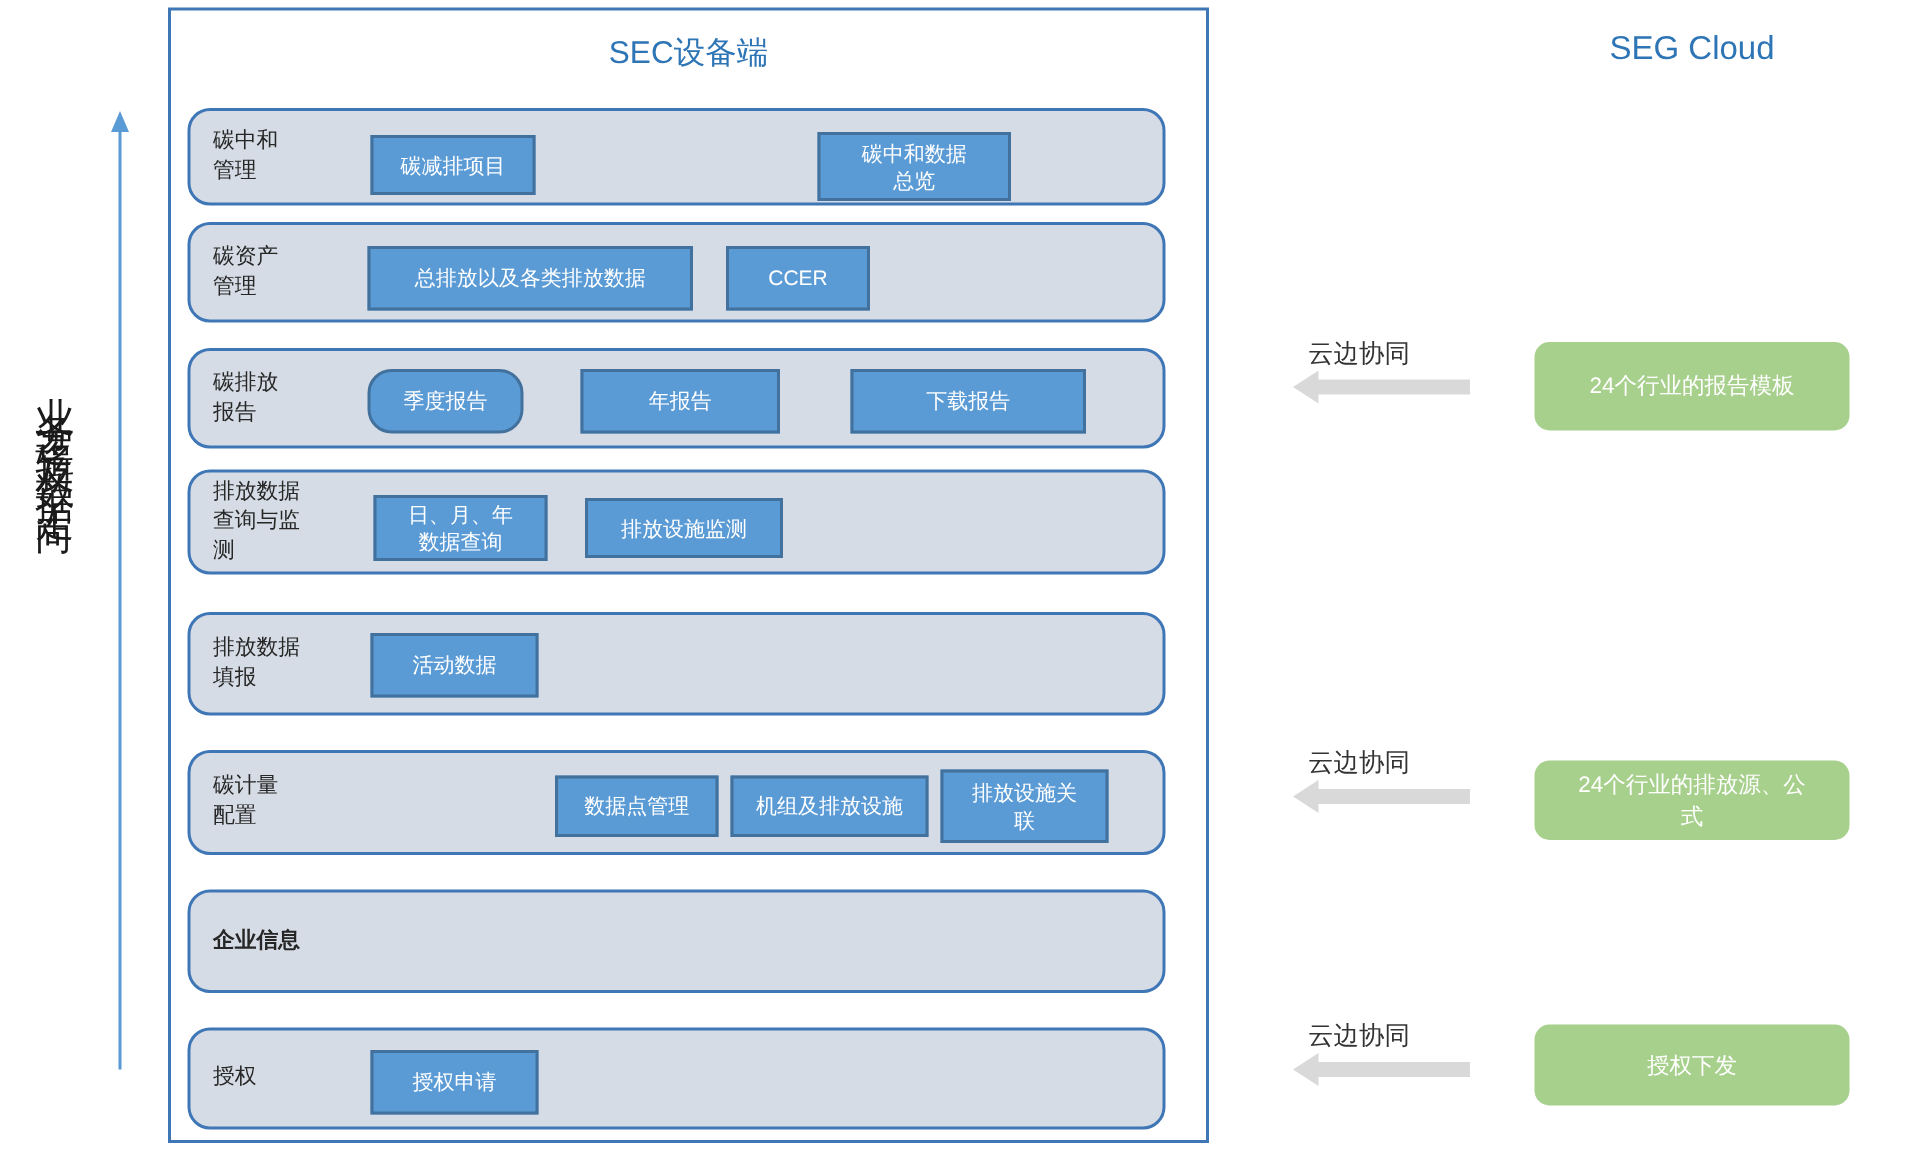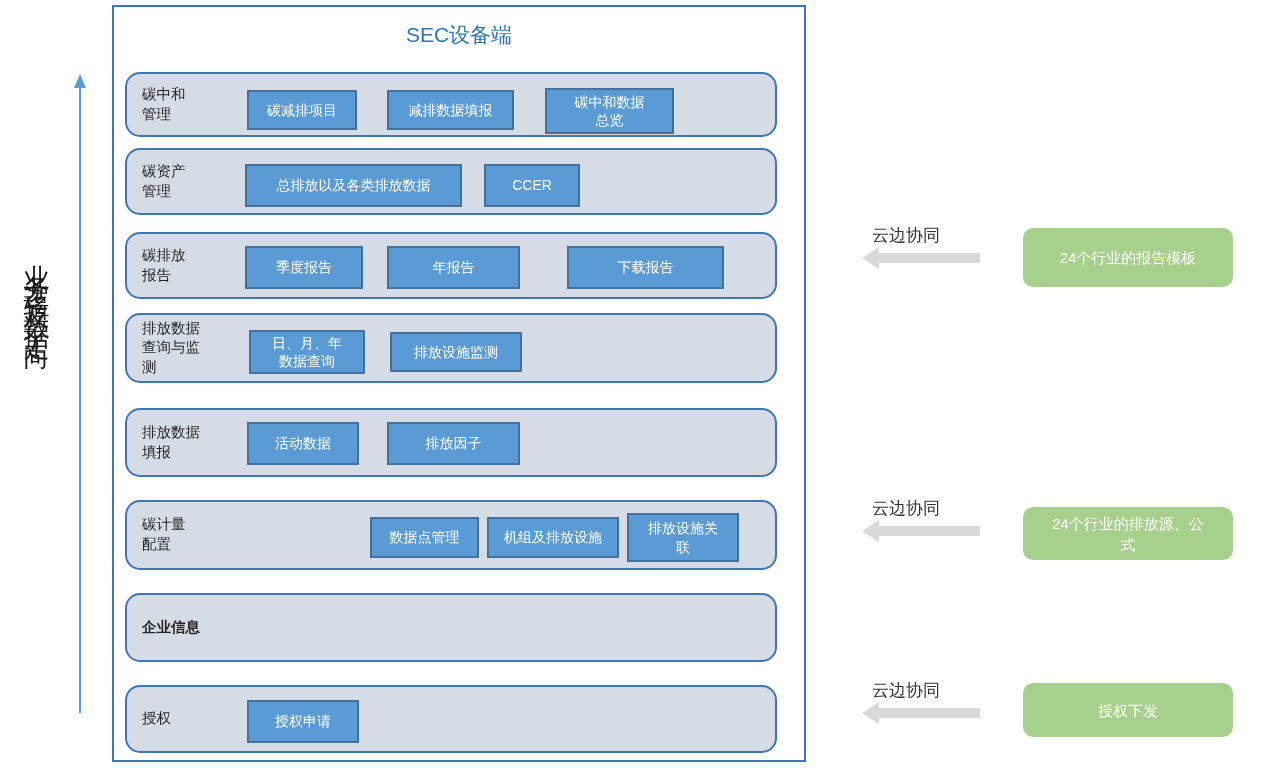--- a/index.html
+++ b/index.html
@@ -65,68 +65,67 @@
   <div class="flow-head"></div>
 
   <div class="device-panel">
     <div class="device-title">SEC设备端</div>
   </div>
   <div id="rows-root">
       <div class="module-row" style="top: 72px; height: 65px;">
         <div class="module-row-label">碳中和
 管理</div>
         <div class="module-button" style="left: 120px; top: 16px; width: 110px; height: 40px;">碳减排项目</div>
-        <div class="module-button" style="left: 260px; top: 16px; width: 127px; height: 40px;">减排数据填报</div>
         <div class="module-button" style="left: 418px; top: 14px; width: 129px; height: 46px;">碳中和数据
 总览</div>
       </div>
       <div class="module-row" style="top: 148px; height: 67px;">
         <div class="module-row-label">碳资产
 管理</div>
         <div class="module-button" style="left: 118px; top: 14px; width: 217px; height: 43px;">总排放以及各类排放数据</div>
         <div class="module-button" style="left: 357px; top: 14px; width: 96px; height: 43px;">CCER</div>
       </div>
       <div class="module-row" style="top: 232px; height: 67px;">
         <div class="module-row-label">碳排放
 报告</div>
-        <div class="module-button" style="left: 118px; top: 12px; width: 118px; height: 43px;">季度报告</div>
+        <div class="module-button" style="left: 118px; top: 12px; width: 104px; height: 43px; border-radius: 16px;">季度报告</div>
         <div class="module-button" style="left: 260px; top: 12px; width: 133px; height: 43px;">年报告</div>
         <div class="module-button" style="left: 440px; top: 12px; width: 157px; height: 43px;">下载报告</div>
       </div>
       <div class="module-row" style="top: 313px; height: 70px;">
         <div class="module-row-label">排放数据
 查询与监
 测</div>
         <div class="module-button" style="left: 122px; top: 15px; width: 116px; height: 44px;">日、月、年
 数据查询</div>
         <div class="module-button" style="left: 263px; top: 17px; width: 132px; height: 40px;">排放设施监测</div>
       </div>
       <div class="module-row" style="top: 408px; height: 69px;">
         <div class="module-row-label">排放数据
 填报</div>
         <div class="module-button" style="left: 120px; top: 12px; width: 112px; height: 43px;">活动数据</div>
-        <div class="module-button" style="left: 260px; top: 12px; width: 133px; height: 43px;">排放因子</div>
       </div>
       <div class="module-row" style="top: 500px; height: 70px;">
         <div class="module-row-label">碳计量
 配置</div>
         <div class="module-button" style="left: 243px; top: 15px; width: 109px; height: 41px;">数据点管理</div>
         <div class="module-button" style="left: 360px; top: 15px; width: 132px; height: 41px;">机组及排放设施</div>
         <div class="module-button" style="left: 500px; top: 11px; width: 112px; height: 49px;">排放设施关
 联</div>
       </div>
       <div class="module-row" style="top: 593px; height: 69px; font-weight: bold;">
         <div class="module-row-label">企业信息</div>
       </div>
       <div class="module-row" style="top: 685px; height: 68px;">
         <div class="module-row-label">授权</div>
         <div class="module-button" style="left: 120px; top: 13px; width: 112px; height: 43px;">授权申请</div>
       </div>
     </div>
 
+  <div class="cloud-title">SEG Cloud</div>
   <div id="cloud-root">
       <div>
         <div class="sync-label" style="top: 224px;">云边协同</div>
         <div class="sync-shaft" style="top: 253px;"></div>
         <div class="sync-head" style="top: 247px;"></div>
         <div class="cloud-box" style="top: 228px; height: 59px;">24个行业的报告模板</div>
       </div>
       <div>
         <div class="sync-label" style="top: 497px;">云边协同</div>
         <div class="sync-shaft" style="top: 526px;"></div>

